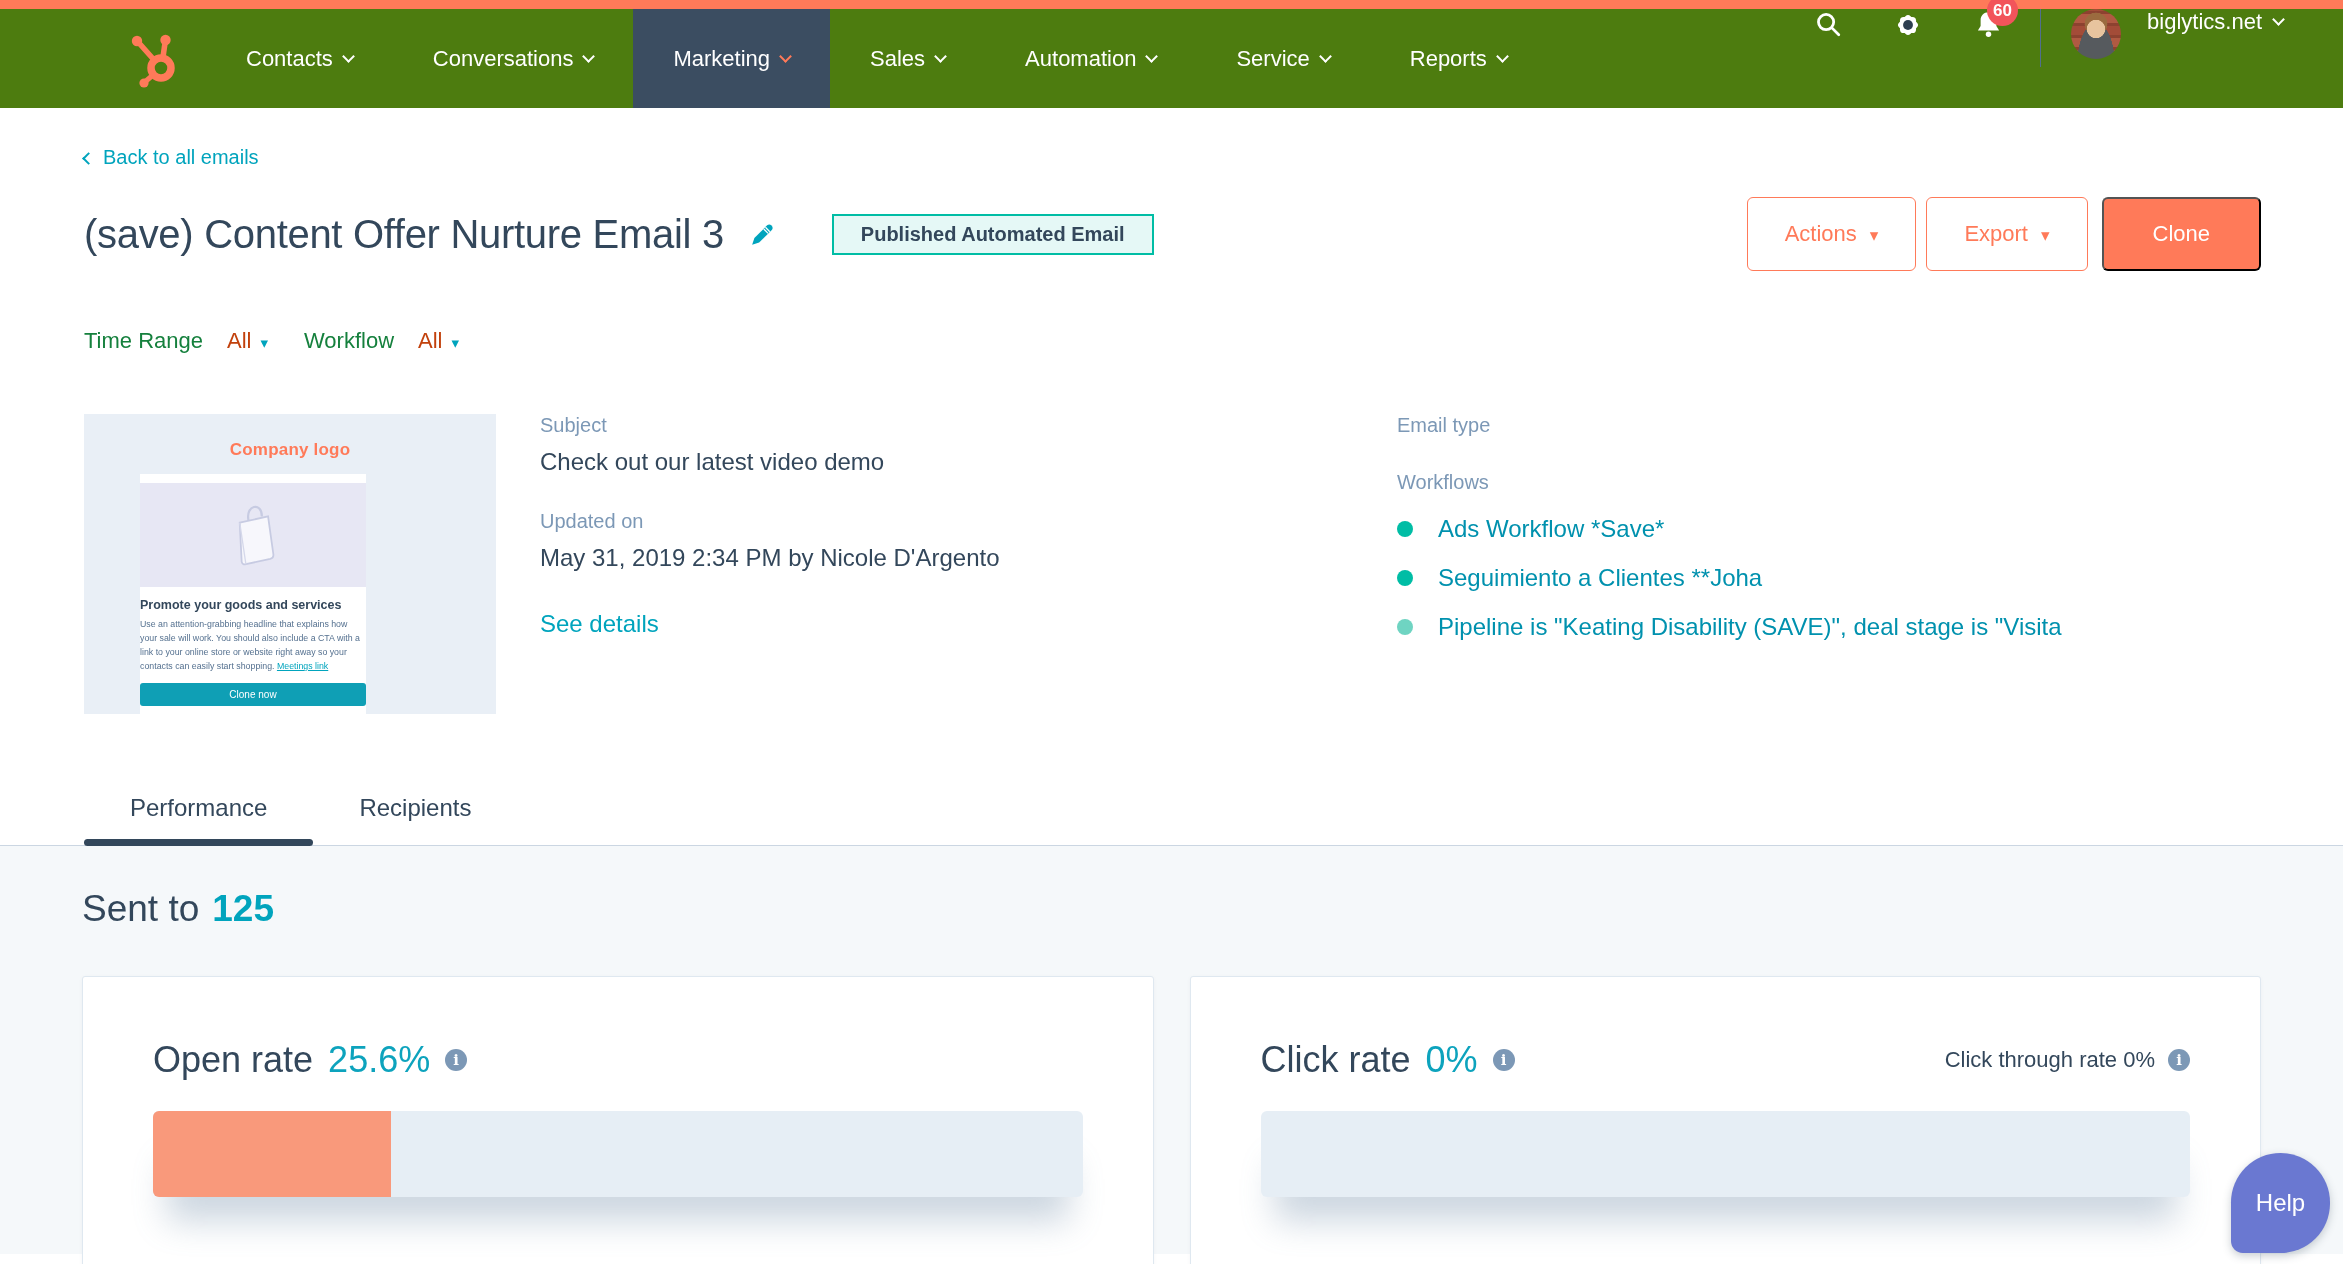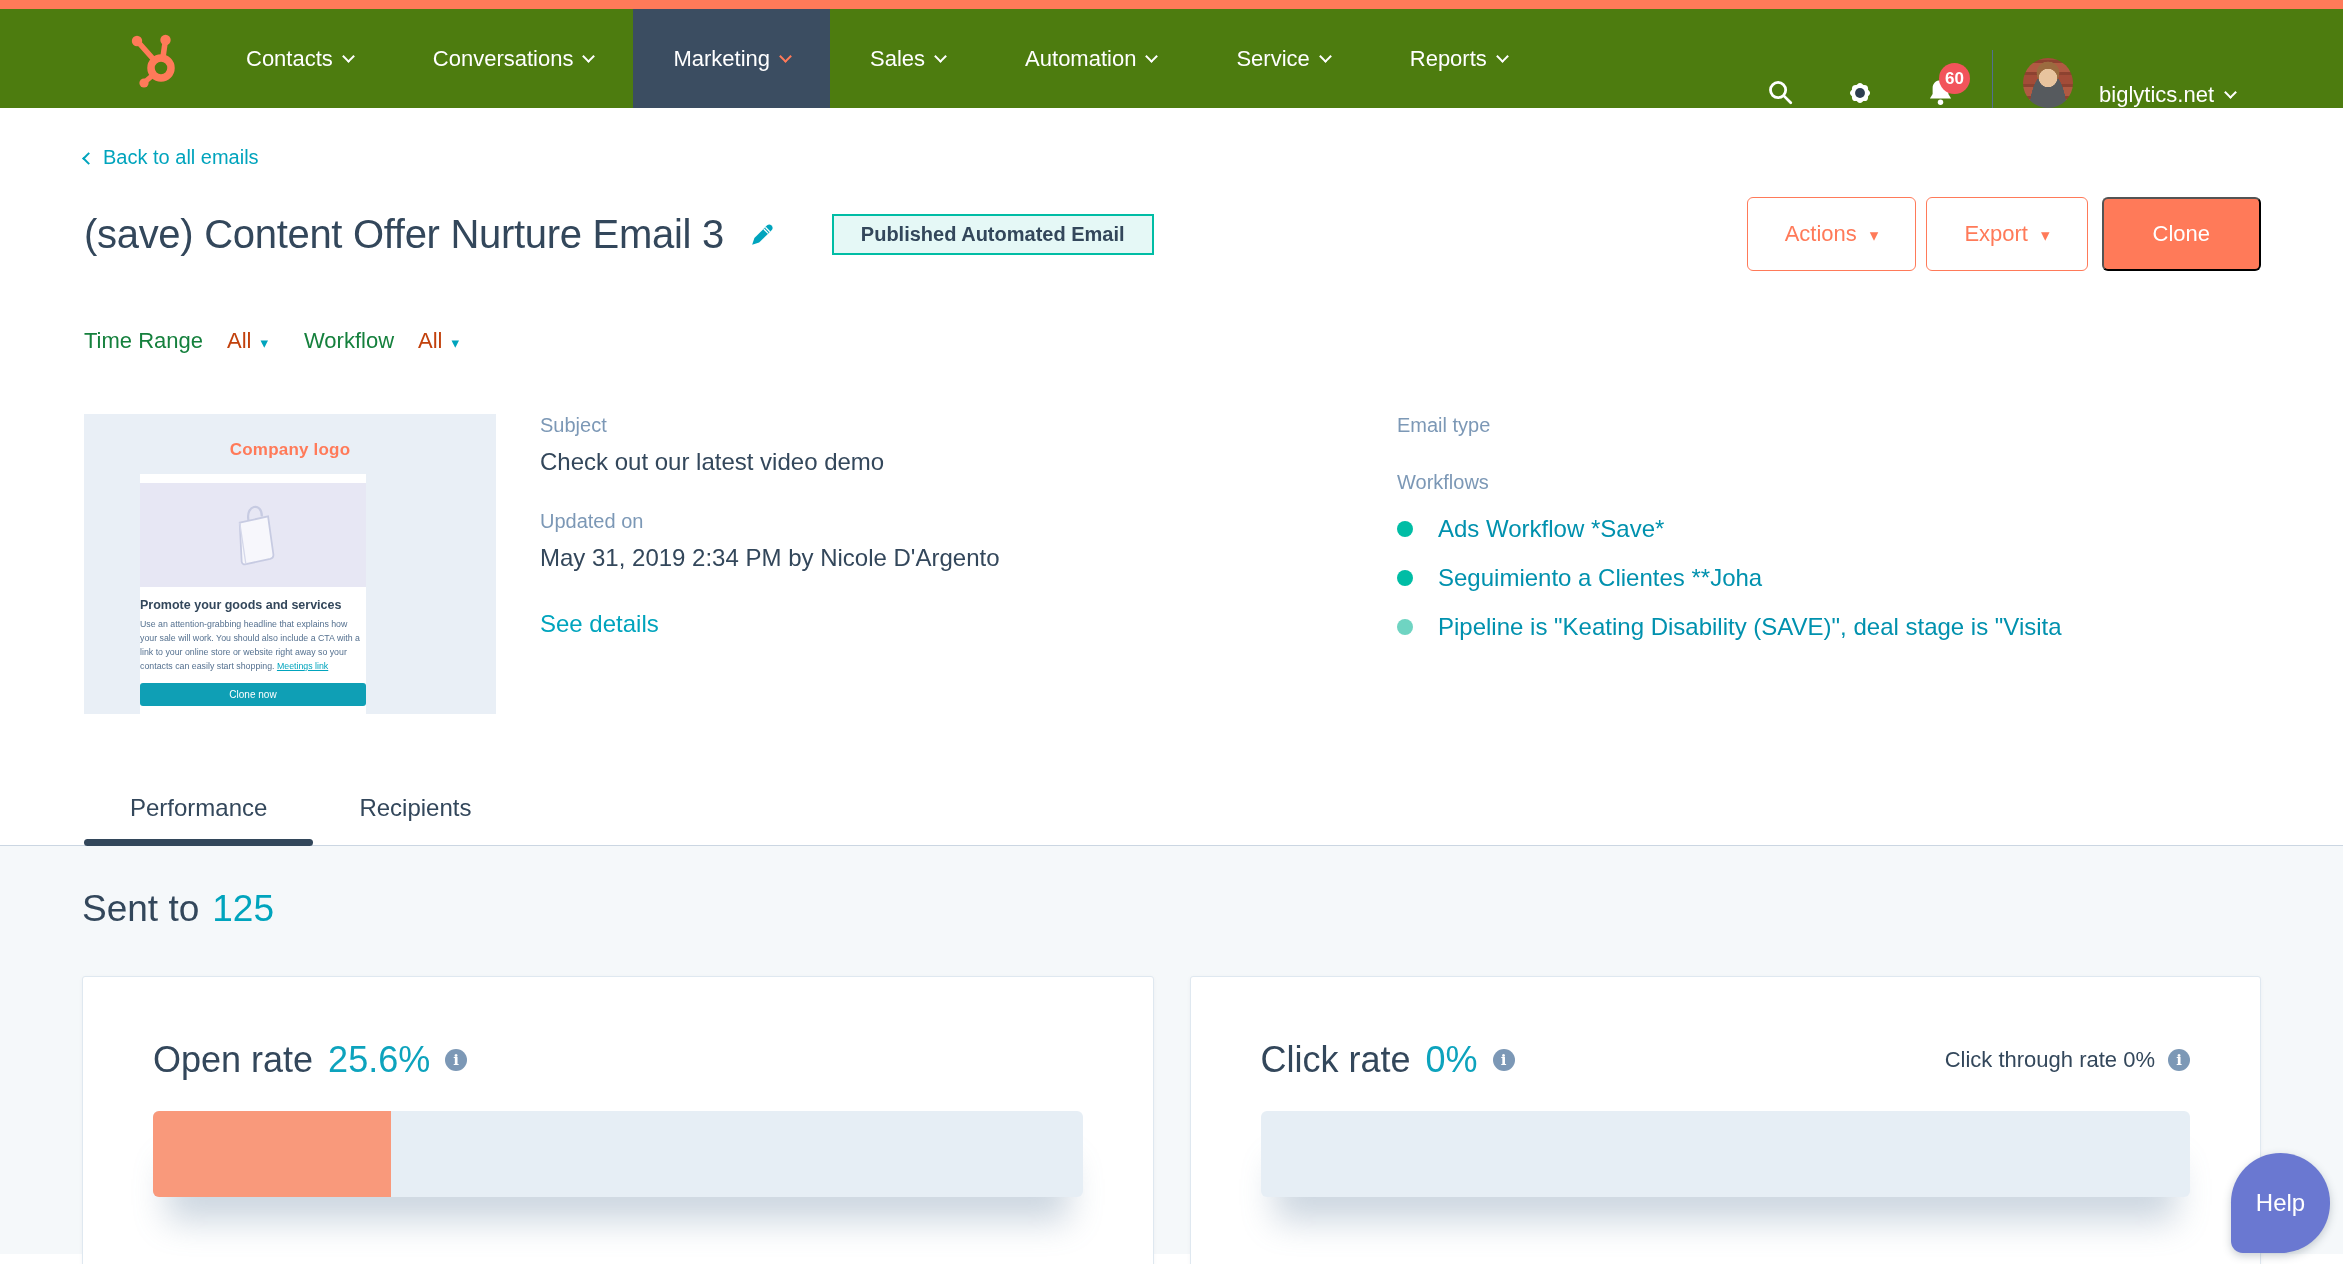--- a/index.html
+++ b/index.html
@@ -18,21 +18,21 @@
   .nav-item {
     display:flex; align-items:center; gap:11px; padding:0 40px;
     font-size:22px; cursor:pointer; white-space:nowrap;
   }
   .nav-item.active { background:#3b4d61; }
   .chev {
     display:inline-block; width:9px; height:9px; margin-top:-5px;
     border-right:2px solid #fff; border-bottom:2px solid #fff; transform:rotate(45deg);
   }
   .nav-item.active .chev { border-color:#ff7a59; }
-  .nav-right { margin-left:auto; display:flex; align-items:flex-end; padding-right:108px; }
+  .nav-right { margin-left:auto; display:flex; align-items:flex-start; padding-right:60px; }
   .nav-icons { display:flex; align-items:center; gap:50px; }
   .icon-btn { cursor:pointer; display:flex; align-items:center; justify-content:center; }
   .bell-wrap { position:relative; }
   .notif-badge {
     position:absolute; top:-14px; left:14px; min-width:31px; height:31px; padding:0 4px;
     background:#f2545b; border-radius:16px; color:#fff; font-size:17px; font-weight:bold;
     display:flex; align-items:center; justify-content:center;
   }
   .nav-divider { width:1px; height:58px; background:#516f90; margin:0 30px 0 36px; }
   .avatar {
@@ -113,21 +113,21 @@
   .tabs { display:flex; padding:80px 0 0 84px; background:#fff; border-bottom:1px solid #cbd6e2; }
   .tab { position:relative; padding:0 46px 23px; font-size:24px; font-weight:500; color:#33475b; cursor:pointer; }
   .tab.active::after {
     content:""; position:absolute; left:0; right:0; bottom:-1px; height:7px;
     background:#33475b; border-radius:4px;
   }
 
   
   .perf { background:#f5f8fa; height:408px; padding:0 82px; }
   .sent-row { padding-top:42px; font-size:37px; color:#33475b; display:flex; align-items:baseline; }
-  .sent-value { color:#00a4bd; margin-left:13px; }
+  .sent-value { color:#00a4bd; margin-left:13px;font-weight:bold; }
   .cards { display:flex; gap:36px; margin-top:46px; }
   .card {
     flex:1; height:400px; background:#fff; border:1px solid #dfe8f0; border-radius:3px;
     padding:62px 70px 0; box-shadow:0 1px 4px rgba(45,62,80,.04);
   }
   .card-head { display:flex; align-items:center; }
   .metric { display:flex; align-items:center; gap:15px; font-size:36px; color:#33475b; }
   .metric .num { color:#0da3bd; }
   .info {
     width:22px; height:22px; border-radius:50%; background:#7c98b6; color:#fff; flex:none;

